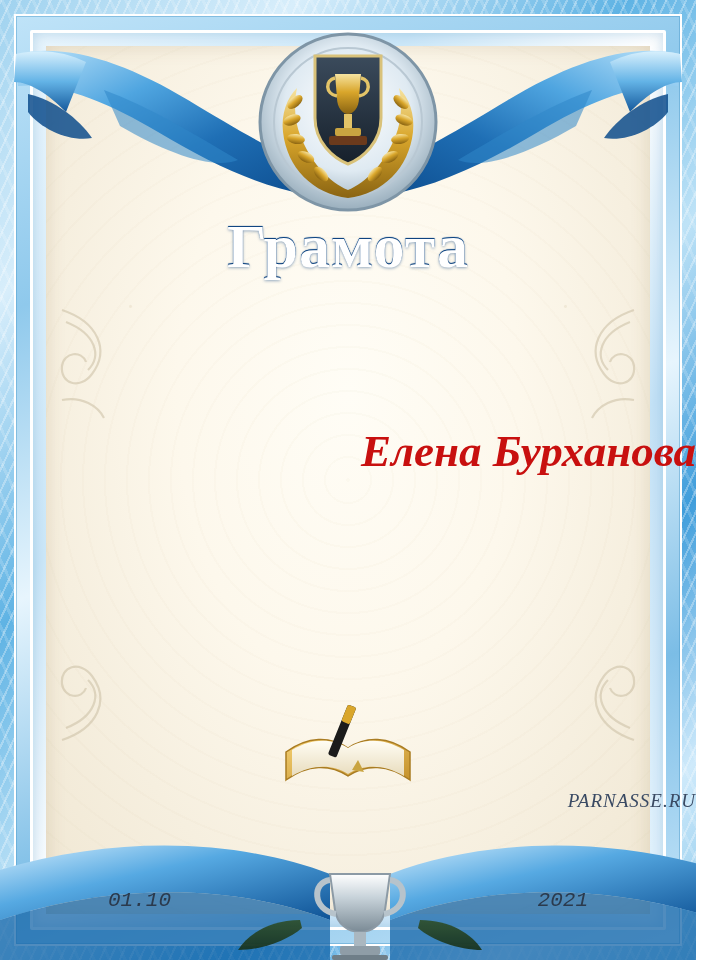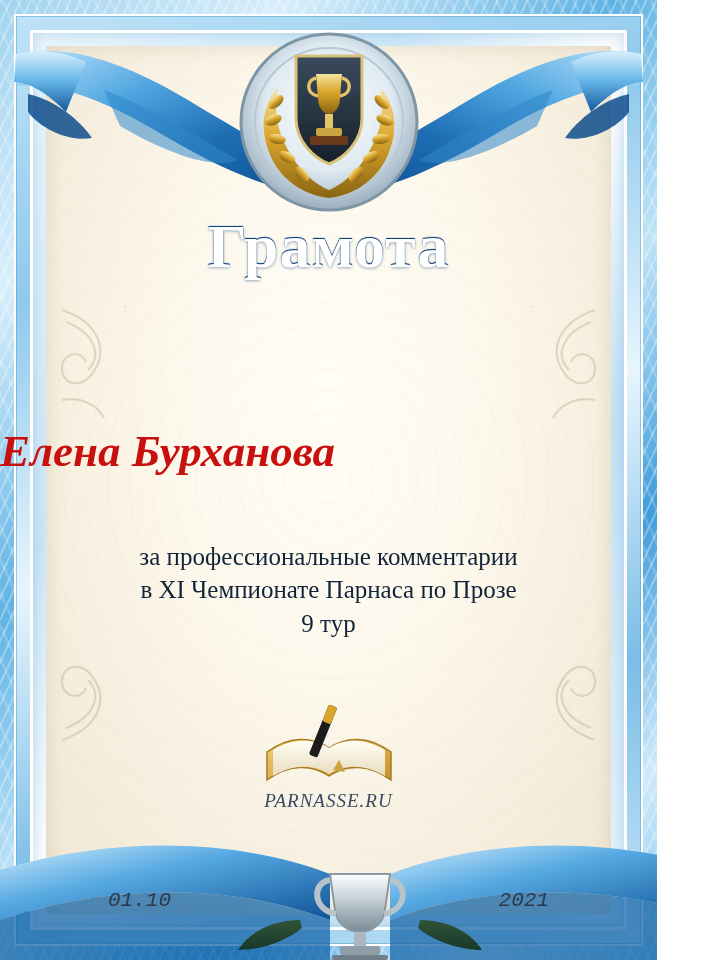--- a/index.html
+++ b/index.html
@@ -6,26 +6,25 @@
     margin: 0;
     padding: 0;
     background: #ffffff;
   }
   body {
     font-family: "Liberation Serif", serif;
   }
 
   .certificate {
     position: relative;
-    width: 641px;
+    width: 696px;
     height: 960px;
     overflow: hidden;
     background:
       radial-gradient(ellipse at 50% 45%, #ffffff 0%, #f3faff 45%, #dceefb 75%, #bcdcf3 100%);
-    padding-left: 16px;
   }
 
   
   .frame-outer {
     position: absolute;
     inset: 0;
     background:
       linear-gradient(135deg, #9fd2ef 0%, #d8eefb 18%, #5fb3e4 38%, #bfe3f7 55%, #3f9ddb 72%, #cfeafb 88%, #86c6ea 100%);
   }
   .frame-outer::after {
@@ -131,21 +130,21 @@
     font-family: "Liberation Serif", serif;
     font-style: italic;
     font-size: 27px;
     color: #1b2a3a;
   }
 
   .recipient {
     position: absolute;
     left: 0; right: 0;
     top: 425px;
-    text-align: left;
+    text-align: right;
     font-family: "Liberation Serif", serif;
     font-style: italic;
     font-weight: bold;
     font-size: 45px;
     color: #c8100f;
   }
 
   .reason {
     position: absolute;
     left: 70px; right: 70px;
@@ -165,21 +164,21 @@
     top: 700px;
     transform: translateX(-50%);
     width: 140px;
     height: 90px;
   }
 
   .site {
     position: absolute;
     left: 0; right: 0;
     top: 790px;
-    text-align: center;
+    text-align: right;
     font-family: "Liberation Serif", serif;
     font-style: italic;
     font-size: 19px;
     letter-spacing: 1px;
     color: #3a4a63;
   }
 
   
   .bottom-deco {
     position: absolute;
@@ -306,23 +305,20 @@
       <path d="M118 56 C 128 58, 128 72, 116 74" fill="none" stroke="#e3c468" stroke-width="3.5"></path>
       <rect x="101" y="92" width="8" height="14" fill="#e3c468"></rect>
       <rect x="92" y="106" width="26" height="8" rx="2" fill="#c9a441"></rect>
       <rect x="86" y="114" width="38" height="9" rx="2" fill="#6b3a1c"></rect>
     </g>
   </svg>
 
   <div class="title">Грамота</div>
 
   <div class="recipient">Елена Бурханова</div>
-  <div class="reason">за профессиональные  комментарии
-в XI  Чемпионате  Парнаса по Прозе
-9 тур</div>
 
   <svg class="book" viewBox="0 0 140 90">
     <defs>
       <linearGradient id="pageg" x1="0" y1="0" x2="0" y2="1">
         <stop offset="0%" stop-color="#fffdf4"></stop>
         <stop offset="100%" stop-color="#e8dcbd"></stop>
       </linearGradient>
       <linearGradient id="coverg" x1="0" y1="0" x2="1" y2="1">
         <stop offset="0%" stop-color="#f3cf72"></stop>
         <stop offset="100%" stop-color="#c5922c"></stop>

